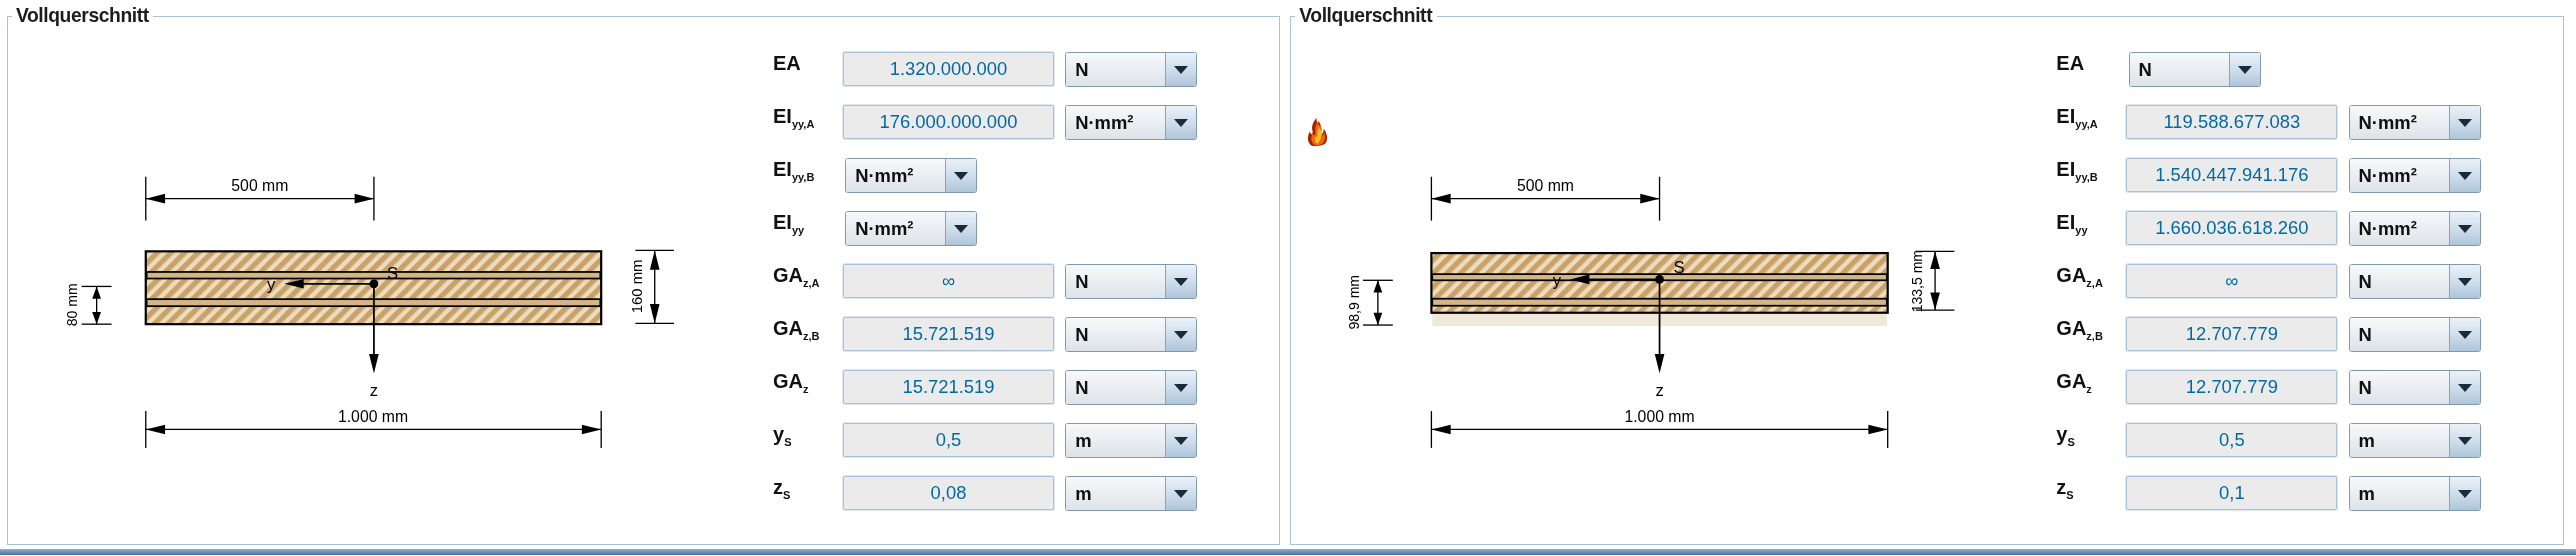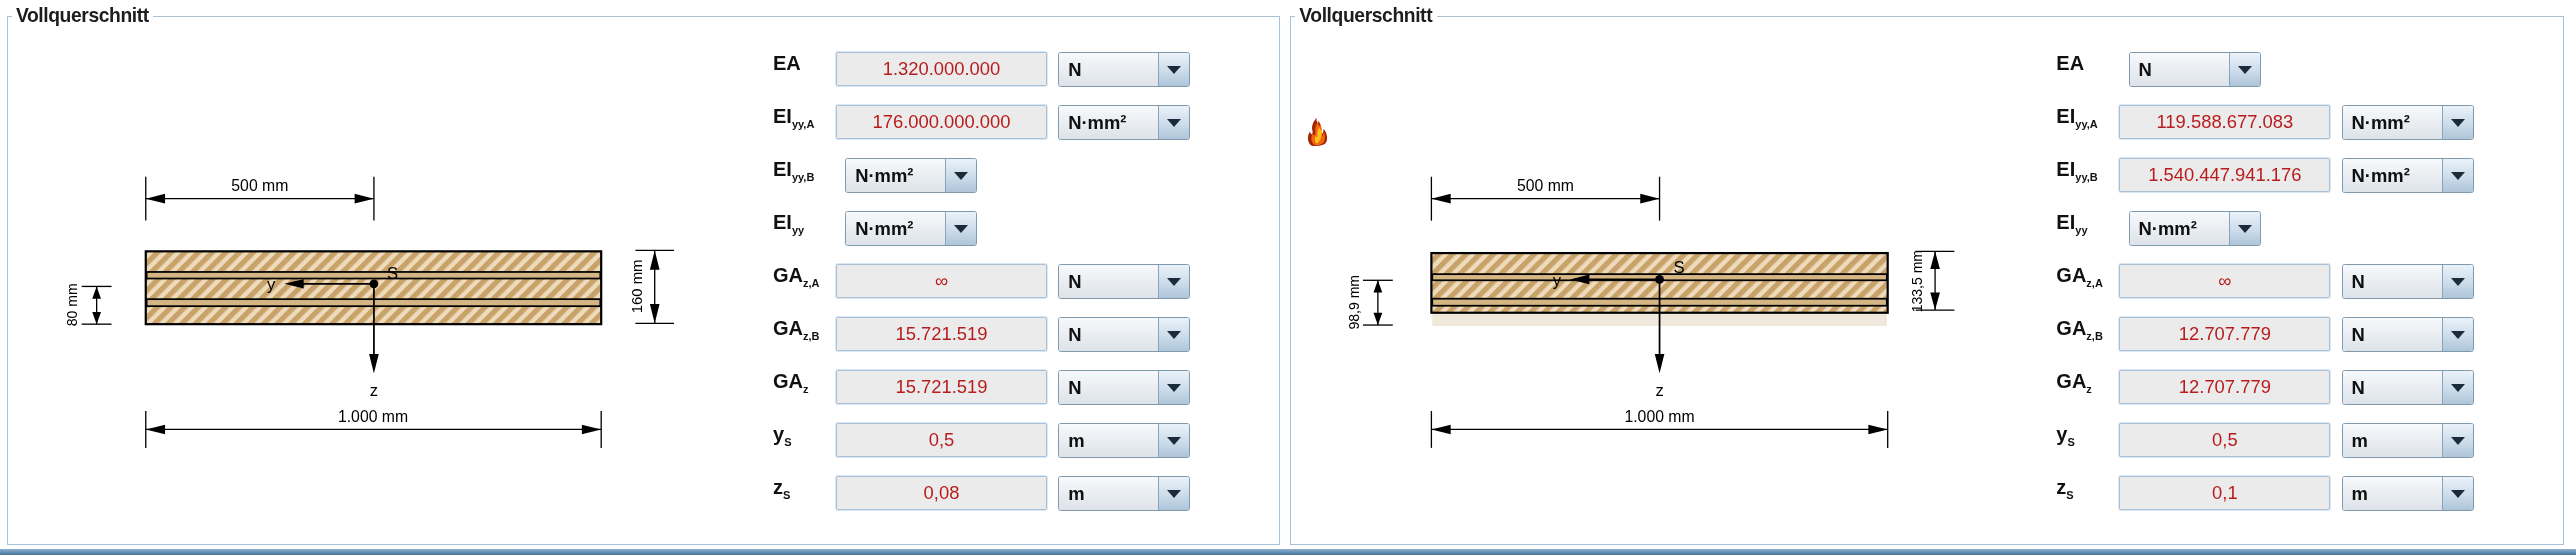--- a/index.html
+++ b/index.html
@@ -9,21 +9,21 @@
   .panel-title{position:absolute;top:-12.3px;left:3.5px;background:#fff;padding:0 4.4px;
     font-size:19.3px;font-weight:bold;color:#1d1d1d;letter-spacing:-0.4px;}
   .bottom-bar{margin-top:4.4px;height:6.1px;width:2576px;background:linear-gradient(#8fb2d1,#46719c);}
 
   
   .form{position:absolute;left:765px;top:35px;}
   .row{display:flex;align-items:flex-start;height:53px;}
   .lbl{width:61px;font-weight:bold;font-size:20px;color:#111;white-space:nowrap;}
   .lbl sub{font-size:11px;font-weight:bold;}
   .val{width:205px;height:30px;background:#ebebeb;border:0.9px solid #a9c0d6;box-shadow:0 0 0 0.9px #dbe7f3;
-    border-radius:1.8px;text-align:center;font-size:18.4px;color:#b91c1c;font-family:"Liberation Sans",sans-serif;margin-left:2px;}
+    border-radius:1.8px;text-align:center;font-size:18.4px;color:#0369a1;font-family:"Liberation Sans",sans-serif;margin-left:9px;}
   .combo{display:flex;align-items:stretch;width:132px;height:35px;margin-left:11.4px;border:0.9px solid #8099ad;
     border-radius:2.6px;background:linear-gradient(#fdfdfd,#d4dbe1);box-sizing:border-box;overflow:hidden;}
   .combo-txt{flex:1;display:flex;align-items:center;padding-left:8.8px;font-weight:bold;font-size:18.4px;color:#101010;
     background:linear-gradient(#f7f9fb,#dde3e9);border-right:0.9px solid #8ba3b8;}
   .combo-btn{width:30px;display:flex;align-items:center;justify-content:center;
     background:linear-gradient(#eaf2f9 0%,#ccdcea 55%,#aec5d9 100%);}
   .tri{width:0;height:0;border-left:7px solid transparent;border-right:7px solid transparent;border-top:8.8px solid #1c2b3a;}
 
   .diagram{position:absolute;left:0;top:149px;}
   .fire{position:absolute;left:14px;top:97px;width:30px;height:33px;}
@@ -281,20 +281,21 @@
         <input class="val" readonly="" value="1.540.447.941.176" style="">
         <div class="combo">
             <span class="combo-txt">N·mm²</span>
             <span class="combo-btn">
               <span class="tri"></span>
             </span>
           </div>
       </div>
       <div class="row">
         <span class="lbl"><span>EI</span><sub>yy</sub></span>
+        <input class="val" readonly="" value="1.660.036.618.260" style="">
         <div class="combo">
             <span class="combo-txt">N·mm²</span>
             <span class="combo-btn">
               <span class="tri"></span>
             </span>
           </div>
       </div>
       <div class="row">
         <span class="lbl"><span>GA</span><sub>z,A</sub></span>
         <input class="val" readonly="" value="∞" style="">

